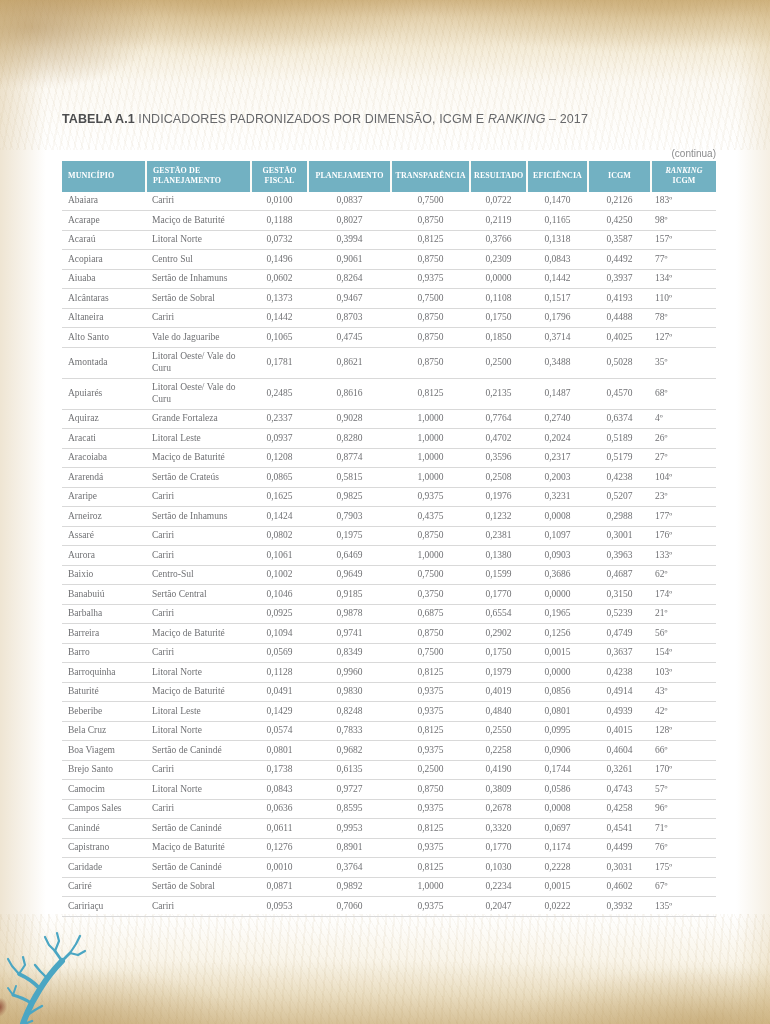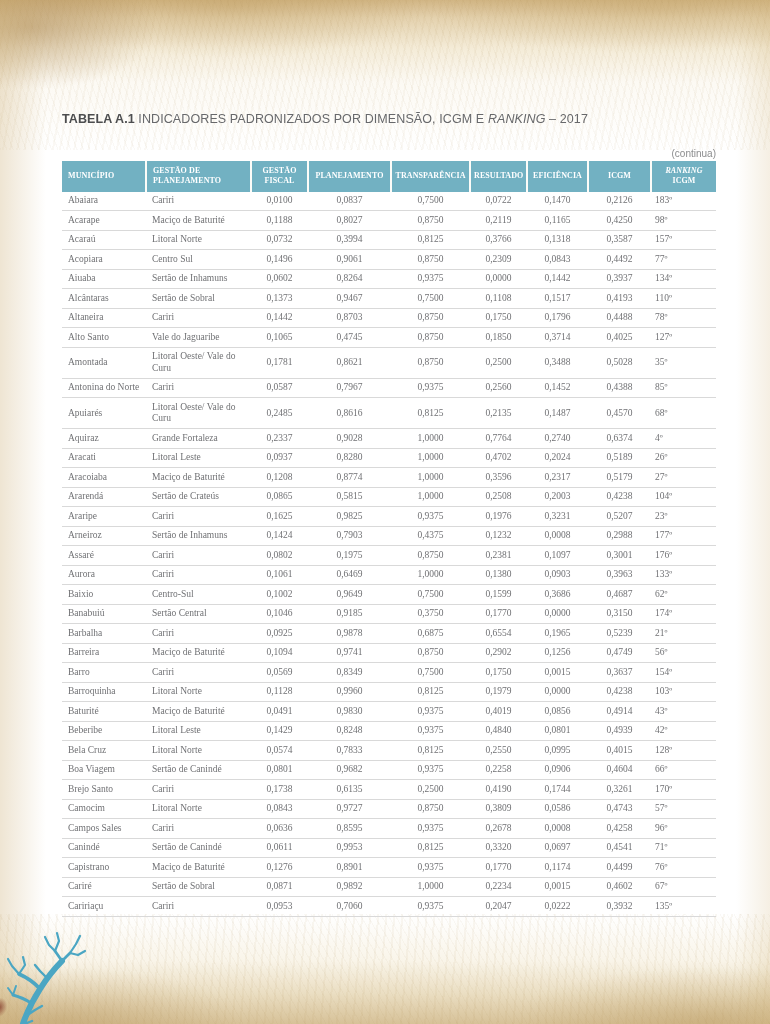--- a/index.html
+++ b/index.html
@@ -227,31 +227,20 @@
           <td class="region">Litoral Oeste/ Vale do Curu</td>
           <td class="num">0,1781</td>
           <td class="num">0,8621</td>
           <td class="num">0,8750</td>
           <td class="num">0,2500</td>
           <td class="num">0,3488</td>
           <td class="num">0,5028</td>
           <td class="rank">35º</td>
         </tr>
         <tr>
-          <td class="name">Antonina do Norte</td>
-          <td class="region">Cariri</td>
-          <td class="num">0,0587</td>
-          <td class="num">0,7967</td>
-          <td class="num">0,9375</td>
-          <td class="num">0,2560</td>
-          <td class="num">0,1452</td>
-          <td class="num">0,4388</td>
-          <td class="rank">85º</td>
-        </tr>
-        <tr>
           <td class="name">Apuiarés</td>
           <td class="region">Litoral Oeste/ Vale do Curu</td>
           <td class="num">0,2485</td>
           <td class="num">0,8616</td>
           <td class="num">0,8125</td>
           <td class="num">0,2135</td>
           <td class="num">0,1487</td>
           <td class="num">0,4570</td>
           <td class="rank">68º</td>
         </tr>
@@ -502,20 +491,31 @@
           <td class="region">Maciço de Baturité</td>
           <td class="num">0,1276</td>
           <td class="num">0,8901</td>
           <td class="num">0,9375</td>
           <td class="num">0,1770</td>
           <td class="num">0,1174</td>
           <td class="num">0,4499</td>
           <td class="rank">76º</td>
         </tr>
         <tr>
+          <td class="name">Caridade</td>
+          <td class="region">Sertão de Canindé</td>
+          <td class="num">0,0010</td>
+          <td class="num">0,3764</td>
+          <td class="num">0,8125</td>
+          <td class="num">0,1030</td>
+          <td class="num">0,2228</td>
+          <td class="num">0,3031</td>
+          <td class="rank">175º</td>
+        </tr>
+        <tr>
           <td class="name">Cariré</td>
           <td class="region">Sertão de Sobral</td>
           <td class="num">0,0871</td>
           <td class="num">0,9892</td>
           <td class="num">1,0000</td>
           <td class="num">0,2234</td>
           <td class="num">0,0015</td>
           <td class="num">0,4602</td>
           <td class="rank">67º</td>
         </tr>

